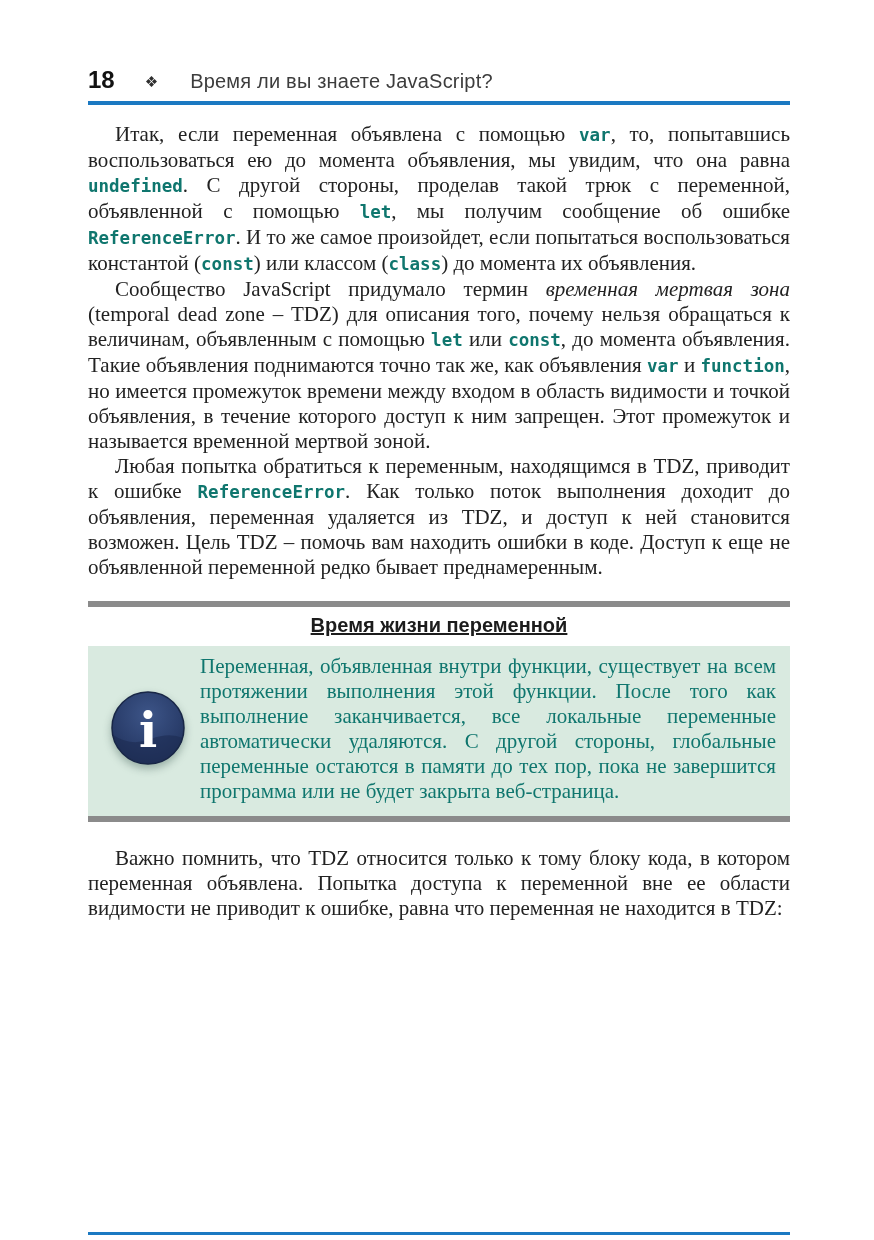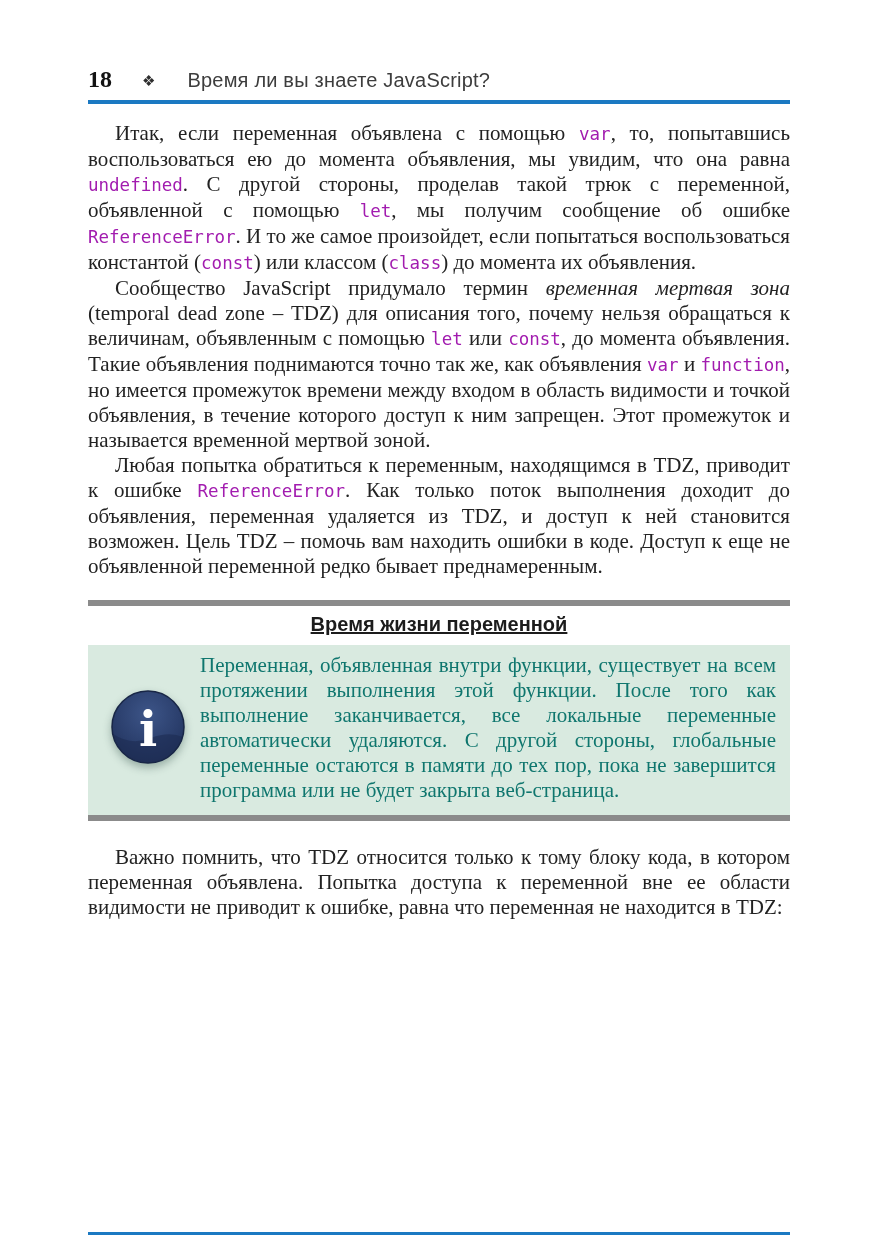--- a/index.html
+++ b/index.html
@@ -18,21 +18,21 @@
     width: 702px;
   }
 
   
   .header-row {
     display: flex;
     align-items: baseline;
     padding-top: 66px;
   }
   .pagenum {
-    font-family: Liberation Serif, serif;
+    font-family: Liberation Sans, sans-serif;
     font-weight: bold;
     font-size: 24px;
     color: #121212;
   }
   .diamond {
     font-family: "DejaVu Sans", sans-serif;
     font-size: 15px;
     color: #2e2e2e;
     margin-left: 30px;
     position: relative;
@@ -56,22 +56,23 @@
   .para {
     margin: 0;
     text-indent: 27px;
     font-size: 21px;
     line-height: 25px;
     color: #222222;
     text-align: justify;
   }
   .code {
     font-family: "DejaVu Sans Mono", monospace;
-    color: #a21caf;
+    color: #0f766e;
     font-size: 17.5px;
+    font-weight: bold;
   }
   .em { font-style: italic; }
 
   
   .callout { margin-top: 21px; }
   .callout-bar {
     height: 6px;
     background: #8b8b8b;
   }
   .callout-title {

